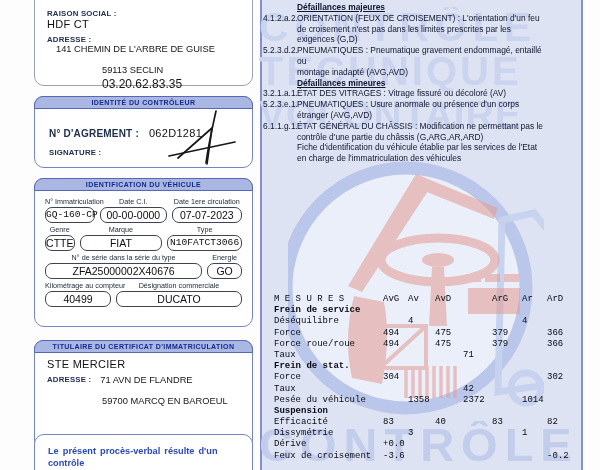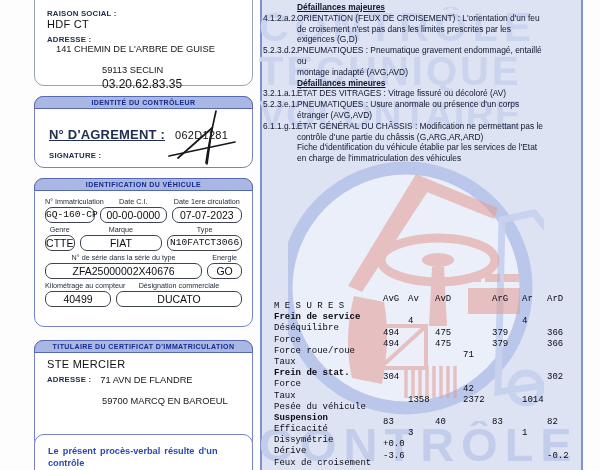--- a/index.html
+++ b/index.html
@@ -39,21 +39,21 @@
   .slbl { font-size:7.8px; font-weight:bold; color:#20304e; letter-spacing:.2px; }
   .bigval { font-size:11px; color:#101010; letter-spacing:.3px; }
   .addr-row { margin-top:5px; font-size:0; }
   .addr-row .slbl { display:inline-block; vertical-align:top; }
   .addr-row .aval { display:inline-block; margin-left:9px; font-size:9.3px; color:#15151a; }
   .indent { margin-left:55px; margin-top:11px; font-size:9.3px; color:#15151a; }
   .indent2 { margin-left:55px; margin-top:2px; font-size:12px; color:#15151a; }
 
   .box2 .inner { padding:30px 12px 0 14px; }
   .agr-row { font-size:0; }
-  .agr-row .slbl { display:inline-block; font-size:13px;text-decoration:underline; }
+  .agr-row .slbl { display:inline-block; font-size:10px; }
   .agr-row .bigval { display:inline-block; margin-left:10px; }
   .sig-row { margin-top:9px; }
   .sig-svg { position:absolute; right:14px; top:12px; }
 
   .box3 .inner { padding:18px 10px 0 10px; }
   .frow { display:flex; gap:5px; margin-bottom:2px; }
   .fld { }
   .flbl { font-size:7.2px; color:#1a2538; text-align:center; white-space:nowrap;
           overflow:visible; margin-bottom:1px; }
   .fbox { border:1.4px solid #3d4350; border-radius:7px; height:16px; line-height:14px;
@@ -77,21 +77,21 @@
   .ditem { position:relative; padding-left:37px; }
   .dcode { position:absolute; left:3px; top:0; }
   .dtext { display:block; white-space:pre-line; }
 
   
   .measures { position:absolute; left:272px; top:294px; width:310px; z-index:2;
     font-family:"Liberation Mono","DejaVu Sans Mono",monospace;
     font-size:9px; color:#0a0a14; }
   .mrow { position:relative; height:11.2px; white-space:nowrap; }
   .mbold .mlabel { font-weight:bold; }
-  .mlabel { position:absolute; left:2px; top:7px;text-align:center; }
+  .mlabel { position:absolute; left:2px; top:0;text-align:center; }
   .mc { position:absolute; top:0; }
   .c-avg{left:111px}.c-av{left:136px}.c-avd{left:163px}.c-mid{left:191px}
   .c-arg{left:220px}.c-ar{left:250px}.c-ard{left:275px}
 </style>
 </head>
 <body>
 
 <div class="rpanel-bg"></div>
 
 <div class="wm wm1">CONTRÔLE</div>

